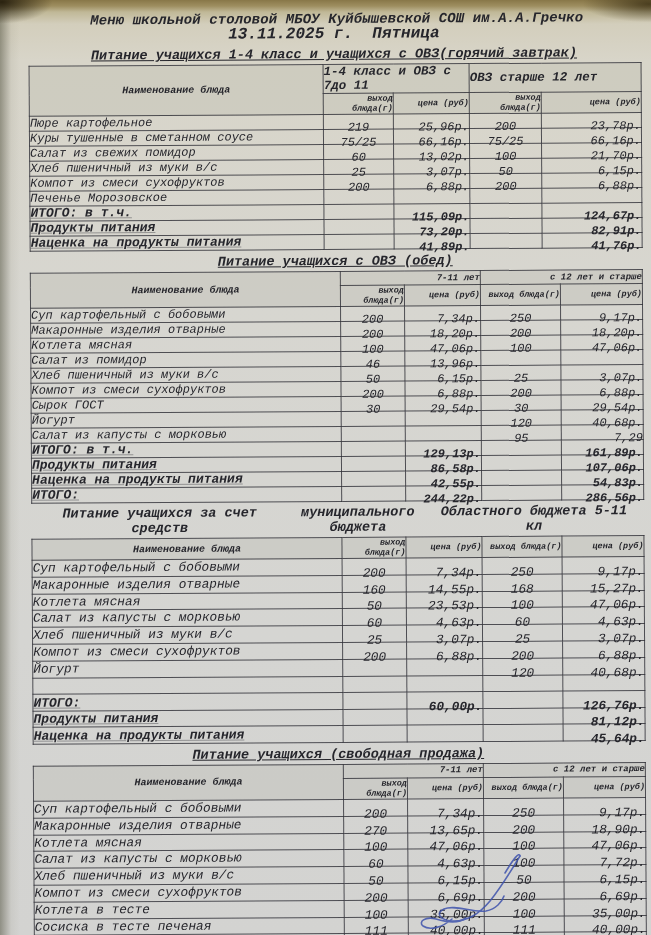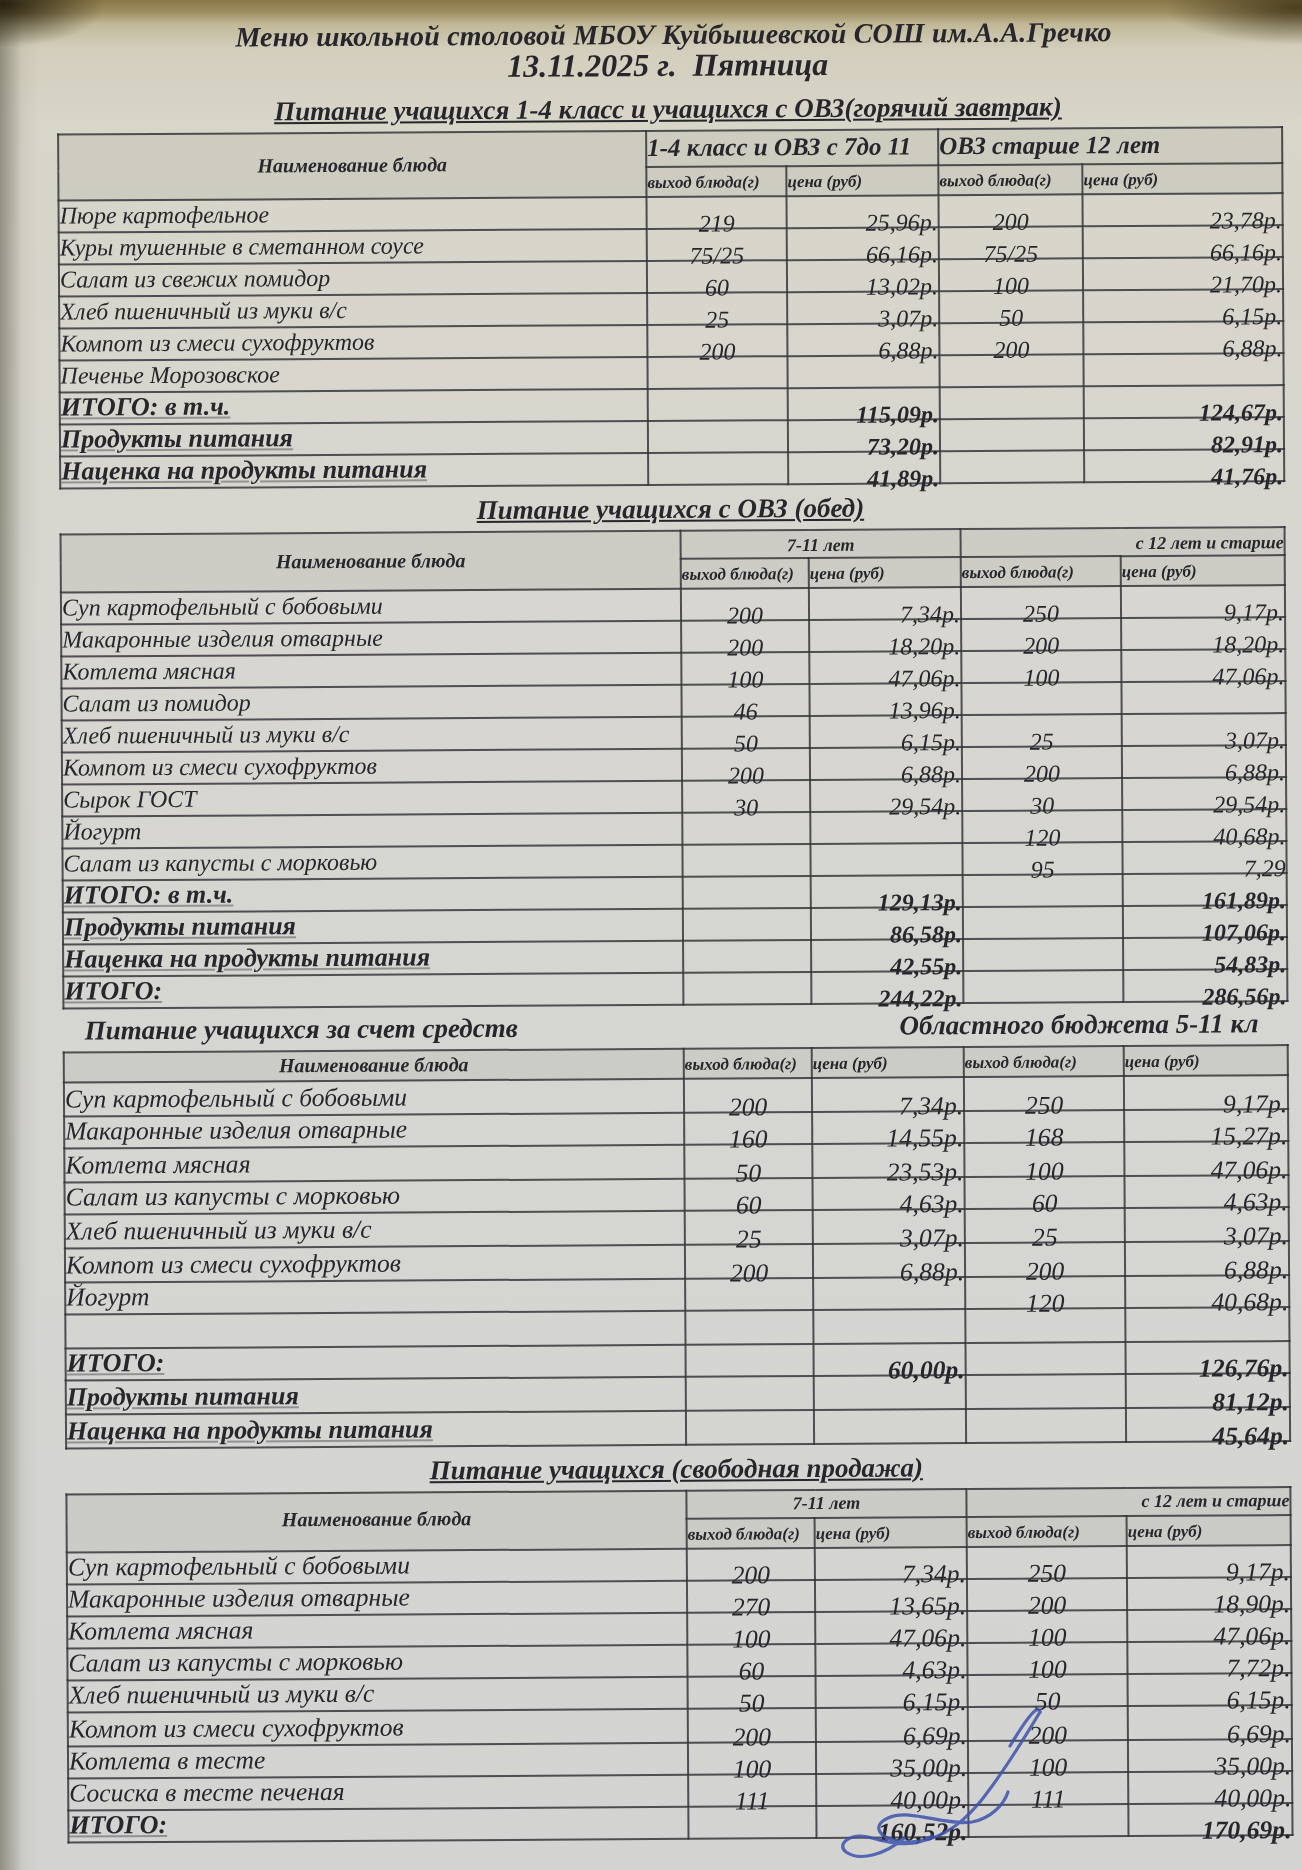--- a/index.html
+++ b/index.html
@@ -1,21 +1,21 @@
 <!DOCTYPE html>
 <html lang="ru"><head>
 <meta charset="utf-8">
 <style>
   html,body{margin:0;padding:0;background:#555;}
   .photo{
     position:relative;
     width:651px;height:935px;
     margin:0 auto;
     overflow:hidden;
-    font-family:Liberation Serif, serif;
+    font-family:Liberation Mono, monospace;
     color:#26262c;
     background:
       radial-gradient(ellipse 70px 30px at 2px 2px, rgba(38,30,12,.95), rgba(38,30,12,0) 72%),
       radial-gradient(ellipse 95px 26px at 649px 4px, rgba(62,50,22,.85), rgba(62,50,22,0) 70%),
       linear-gradient(90deg, rgba(88,88,70,.55) 0px, rgba(110,108,92,.35) 6px, rgba(140,138,120,.12) 11px, rgba(0,0,0,0) 20px),
       linear-gradient(180deg, #887748 0px, #9e8e60 6px, #c0b897 12px, #d3cebc 24px, #d8d5c9 60px, #d7d6d0 300px, #d5d5d2 640px, #d3d3d1 935px);
   }
   .doc{
     position:absolute; inset:0;
     padding:11px 8px 0 30px;
@@ -43,22 +43,22 @@
   }
   .tbl th,.tbl td{
     border:1px solid rgba(48,48,55,.82);
     padding:0; overflow:visible; vertical-align:bottom;
   }
   .tbl{border:1.5px solid rgba(40,40,46,.9);}
   .tbl thead th{vertical-align:middle; background:rgba(148,146,136,.14); font-weight:bold;}
   .h-name{font-size:10px; text-align:center;}
   .g-big{font-size:12.5px; text-align:left; padding-left:4px; height:17px;}
   .g-small{font-size:9px; text-align:right; padding-left:5px; height:13px;}
-  .g-center{text-align:center; padding-left:0;}
-  .h-sub{font-size:8.5px; text-align:left; height:14px;}
+  .g-center{text-align:right; padding-left:0;}
+  .h-sub{font-size:8.5px; text-align:right; height:14px;}
   .tight tbody tr{height:15px;}
   .mid  tbody tr{height:16.6px;}
   .roomy tbody tr{height:16.2px;}
   .tight tbody td{font-size:12px;}
   .mid tbody td,.roomy tbody td{font-size:12.8px;}
   .c-name{padding-left:4px; text-align:left; white-space:nowrap;}
   .c-out{text-align:center;}
   .c-price{text-align:right; padding-right:5px;}
   .nm{display:inline-block; line-height:1; padding-bottom:1px;}
   .val{position:relative; top:6px; display:inline-block; line-height:1;}
@@ -276,20 +276,21 @@
             <td class="c-out"><span class="val"></span></td>
             <td class="c-price"><span class="val">244,22р.</span></td>
             <td class="c-out"><span class="val"></span></td>
             <td class="c-price"><span class="val">286,56р.</span></td>
           </tr>
         </tbody>
     </table>
 
     <div class="sec-title split">
       <span>Питание учащихся за счет средств</span>
+      <span>муниципального бюджета</span>
       <span>Областного бюджета 5-11 кл</span>
     </div>
     <table class="tbl mid">
       <colgroup>
           <col style="width:310px">
           <col style="width:64px">
           <col style="width:76px">
           <col style="width:80px">
           <col style="width:82px">
         </colgroup>

